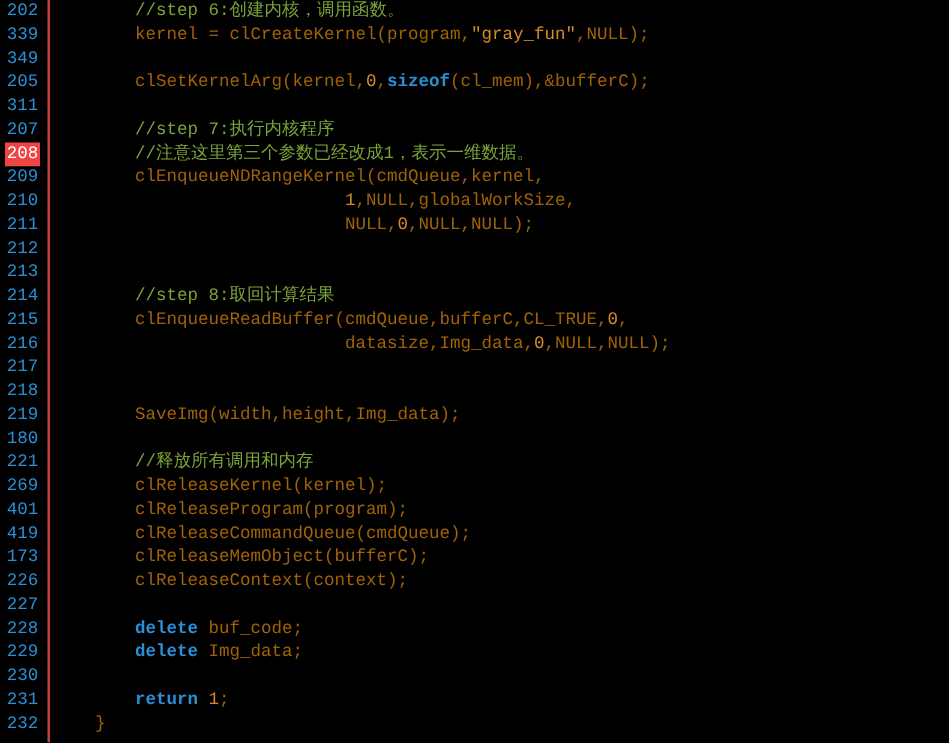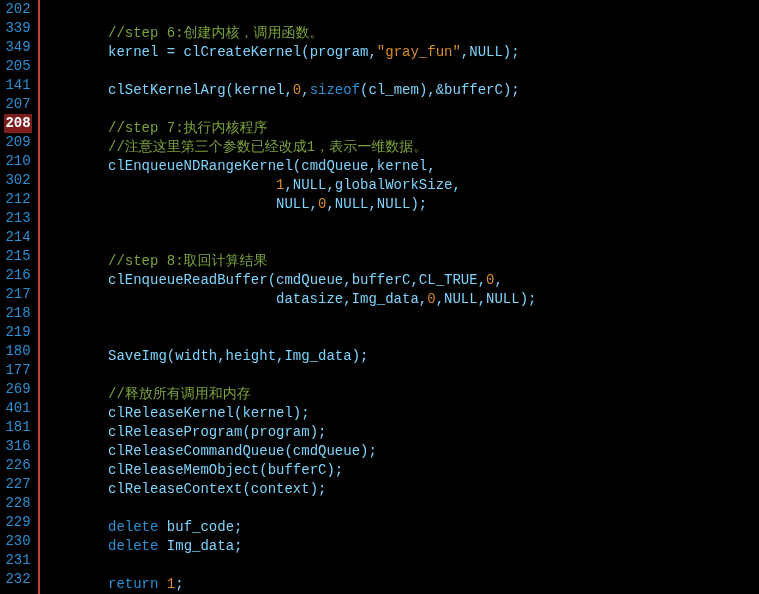--- a/index.html
+++ b/index.html
@@ -19,69 +19,68 @@
   }
   .gutter {
     background: #000;
     color: #2a8fd4;
     text-align: center;
     padding: 0 6px 0 4px;
     user-select: none;
     min-width: 38px;
   }
   .gutter .ln { height: 19px; }
-  .highlight-row { background: #7f1d1d; color:#fff;font-weight:bold; }
+  .highlight-row { background: #ef4444; color:#fff; }
   .margin-line {
     width: 2px;
     background: #c04040;
   }
   .code {
     padding-left: 4px;
     white-space: pre;
-    margin-top: 24px;
   }
   .code .row { height: 19px; }
   .indent1 { padding-left: 64px; }  
   .indent2 { padding-left: 232px; }
   .indent0b { padding-left: 32px; }
   .c-comment { color: #7aa33a; }
-  .c-key { color: #2a8fd4; font-weight: normal; text-align: center; }
+  .c-key { color: #2a8fd4; font-weight: bold; text-align: center; }
   .c-str { color: #d88a2a; }
   .c-num { color: #d88a2a; }
-  .c-id { color: #7dd3fc; }
+  .c-id { color: #a16207; }
 </style>
 </head>
 <body>
 
 <div class="editor">
   <div class="gutter" id="gutter">
       <div class="ln">202</div>
       <div class="ln">339</div>
       <div class="ln">349</div>
       <div class="ln">205</div>
-      <div class="ln">141</div>
+      <div class="ln">311</div>
       <div class="ln">207</div>
       <div class="ln highlight-row">208</div>
       <div class="ln">209</div>
       <div class="ln">210</div>
-      <div class="ln">302</div>
+      <div class="ln">211</div>
       <div class="ln">212</div>
       <div class="ln">213</div>
       <div class="ln">214</div>
       <div class="ln">215</div>
       <div class="ln">216</div>
       <div class="ln">217</div>
       <div class="ln">218</div>
       <div class="ln">219</div>
       <div class="ln">180</div>
-      <div class="ln">177</div>
+      <div class="ln">221</div>
       <div class="ln">269</div>
       <div class="ln">401</div>
-      <div class="ln">181</div>
-      <div class="ln">316</div>
+      <div class="ln">419</div>
+      <div class="ln">173</div>
       <div class="ln">226</div>
       <div class="ln">227</div>
       <div class="ln">228</div>
       <div class="ln">229</div>
       <div class="ln">230</div>
       <div class="ln">231</div>
       <div class="ln">232</div>
     </div>
   <div class="margin-line"></div>
   <div class="code" id="code"><div class="row indent1"><span class="c-comment">//step 6:创建内核，调用函数。</span></div><div class="row indent1"><span class="c-id">kernel = clCreateKernel(program,</span><span class="c-str">"gray_fun"</span><span class="c-id">,NULL);</span></div><div class="row indent1"></div><div class="row indent1"><span class="c-id">clSetKernelArg(kernel,</span><span class="c-num">0</span><span class="c-id">,</span><span class="c-key">sizeof</span><span class="c-id">(cl_mem),&amp;bufferC);</span></div><div class="row indent1"></div><div class="row indent1"><span class="c-comment">//step 7:执行内核程序</span></div><div class="row indent1"><span class="c-comment">//注意这里第三个参数已经改成1，表示一维数据。</span></div><div class="row indent1"><span class="c-id">clEnqueueNDRangeKernel(cmdQueue,kernel,</span></div><div class="row indent2"><span class="c-num">1</span><span class="c-id">,NULL,globalWorkSize,</span></div><div class="row indent2"><span class="c-id">NULL,</span><span class="c-num">0</span><span class="c-id">,NULL,NULL);</span></div><div class="row indent1"></div><div class="row indent1"></div><div class="row indent1"><span class="c-comment">//step 8:取回计算结果</span></div><div class="row indent1"><span class="c-id">clEnqueueReadBuffer(cmdQueue,bufferC,CL_TRUE,</span><span class="c-num">0</span><span class="c-id">,</span></div><div class="row indent2"><span class="c-id">datasize,Img_data,</span><span class="c-num">0</span><span class="c-id">,NULL,NULL);</span></div><div class="row indent1"></div><div class="row indent1"></div><div class="row indent1"><span class="c-id">SaveImg(width,height,Img_data);</span></div><div class="row indent1"></div><div class="row indent1"><span class="c-comment">//释放所有调用和内存</span></div><div class="row indent1"><span class="c-id">clReleaseKernel(kernel);</span></div><div class="row indent1"><span class="c-id">clReleaseProgram(program);</span></div><div class="row indent1"><span class="c-id">clReleaseCommandQueue(cmdQueue);</span></div><div class="row indent1"><span class="c-id">clReleaseMemObject(bufferC);</span></div><div class="row indent1"><span class="c-id">clReleaseContext(context);</span></div><div class="row indent1"></div><div class="row indent1"><span class="c-key">delete</span><span class="c-id"> buf_code;</span></div><div class="row indent1"><span class="c-key">delete</span><span class="c-id"> Img_data;</span></div><div class="row indent1"></div><div class="row indent1"><span class="c-key">return</span><span class="c-id"> </span><span class="c-num">1</span><span class="c-id">;</span></div><div class="row indent0b"><span class="c-id">}</span></div></div>

